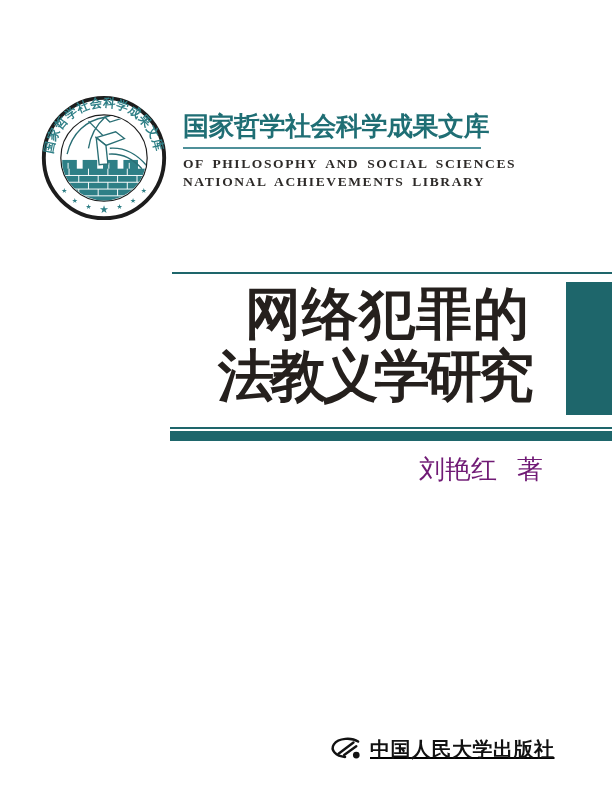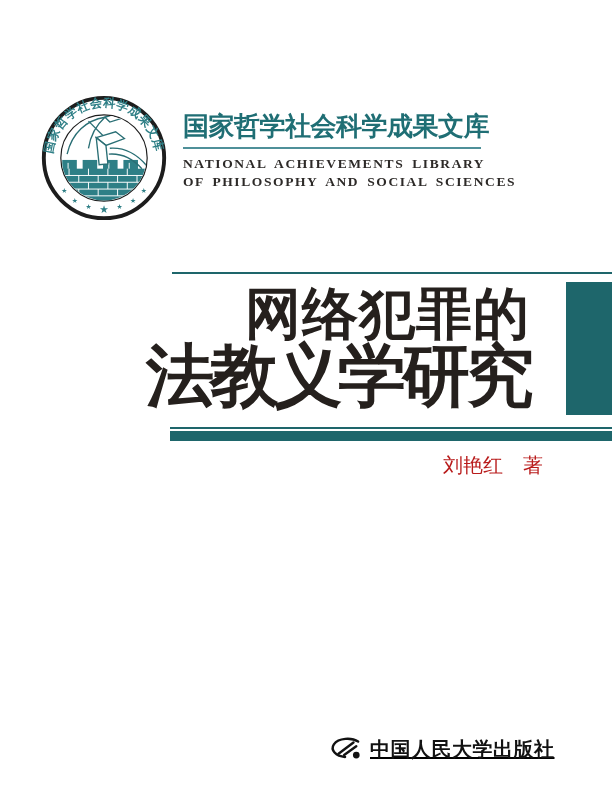--- a/index.html
+++ b/index.html
@@ -33,26 +33,26 @@
   .band-thin{position:absolute;left:170px;top:427px;width:442px;height:2px;background:#1e666b;}
   .band-thick{position:absolute;left:170px;top:431px;width:442px;height:10px;background:#1e666b;}
 
   .title-block{
     position:absolute;right:82px;top:283px;
     text-align:right;color:#25201d;
     font-family:Liberation Serif, serif;
     font-weight:900;
   }
   .title-line1{font-size:56px;line-height:62px;letter-spacing:1px;white-space:nowrap;}
-  .title-line2{font-size:68px;line-height:62px;letter-spacing:-4px;white-space:nowrap;}
+  .title-line2{font-size:56px;line-height:62px;letter-spacing:-4px;white-space:nowrap;}
 
   
   .author{
     position:absolute;right:69px;top:452px;
-    font-size:20px;color:#b91c1c;white-space:nowrap;
+    font-size:26px;color:#701a75;white-space:nowrap;
   }
   .author .role{margin-left:20px;}
 
   
   .publisher{
     position:absolute;left:327px;top:735px;
     display:flex;align-items:center;text-decoration:underline;
   }
   .publisher-logo{width:38px;height:28px;margin-right:5px;}
   .publisher-name{
@@ -132,22 +132,22 @@
       <text x="68" y="125" font-size="11">★</text>
       <text x="52" y="121" font-size="7">★</text>
       <text x="38" y="114" font-size="7">★</text>
       <text x="27" y="104" font-size="7">★</text>
     </g>
   </svg>
 
   <div class="header-block">
     <div class="series-cn">国家哲学社会科学成果文库</div>
     <div class="series-underline"></div>
+    <div class="series-en">OF PHILOSOPHY AND SOCIAL SCIENCES</div>
     <div class="series-en">NATIONAL ACHIEVEMENTS LIBRARY</div>
-    <div class="series-en">OF PHILOSOPHY AND SOCIAL SCIENCES</div>
   </div>
 
   <div class="top-rule"></div>
   <div class="right-rect"></div>
   <div class="band-thin"></div>
   <div class="band-thick"></div>
 
   <div class="title-block">
     <div class="title-line1">网络犯罪的</div>
     <div class="title-line2">法教义学研究</div>

